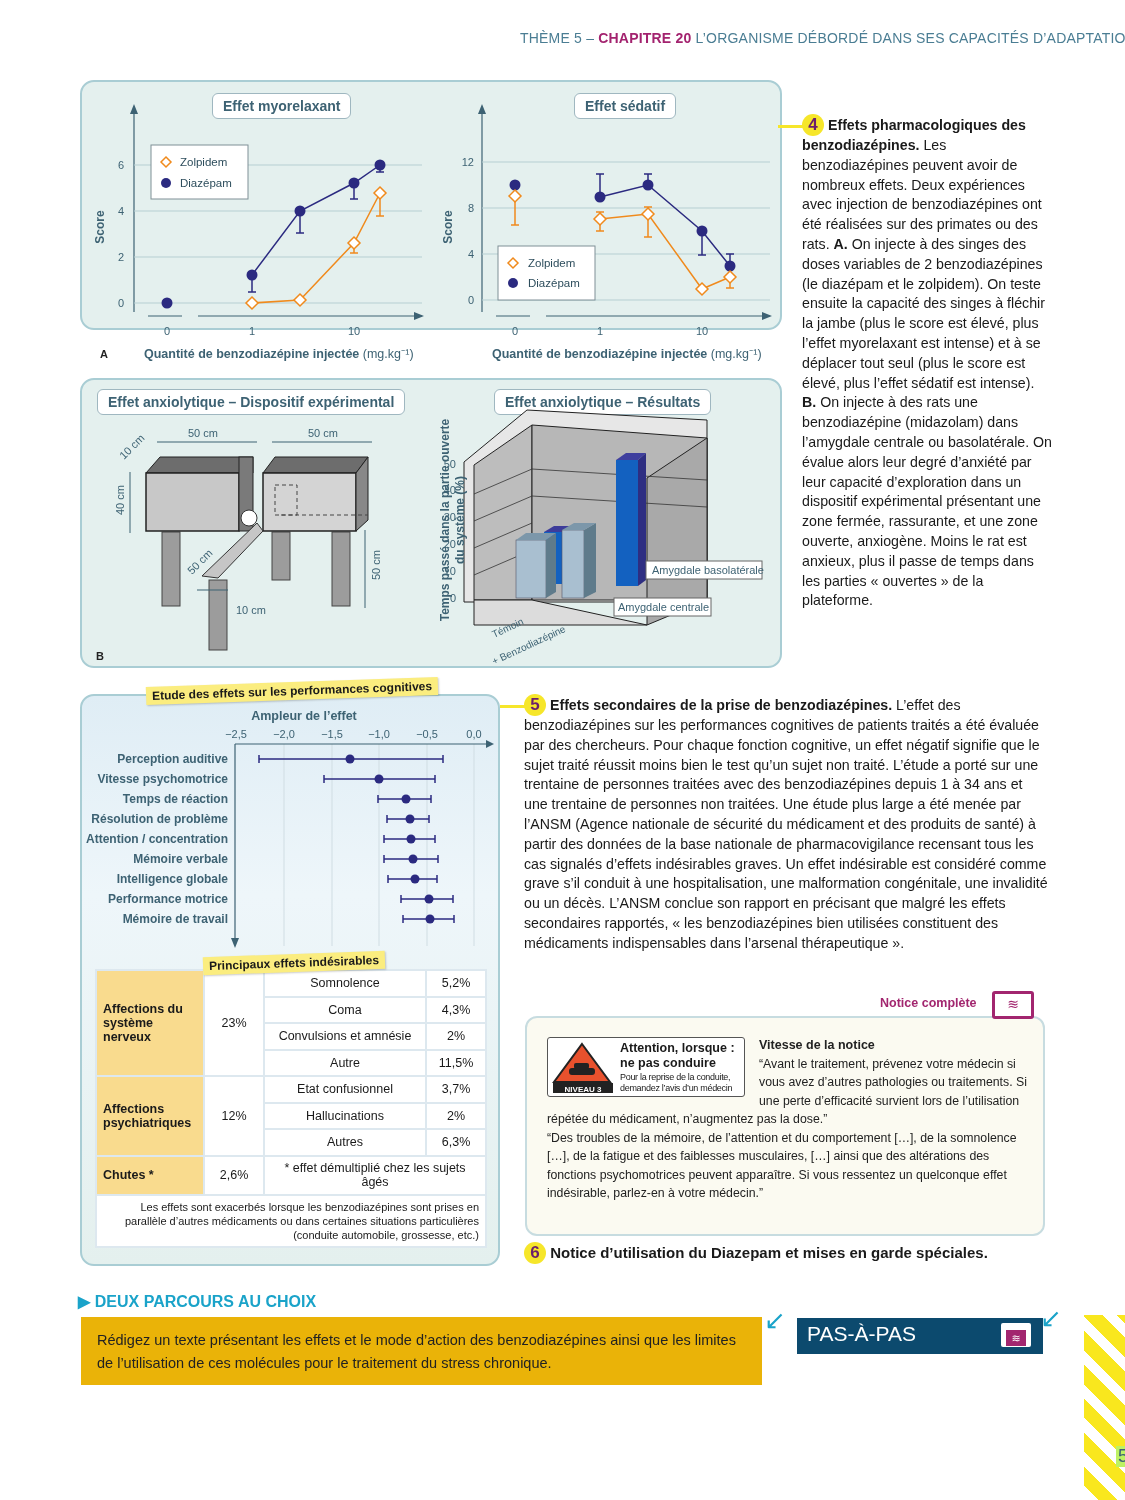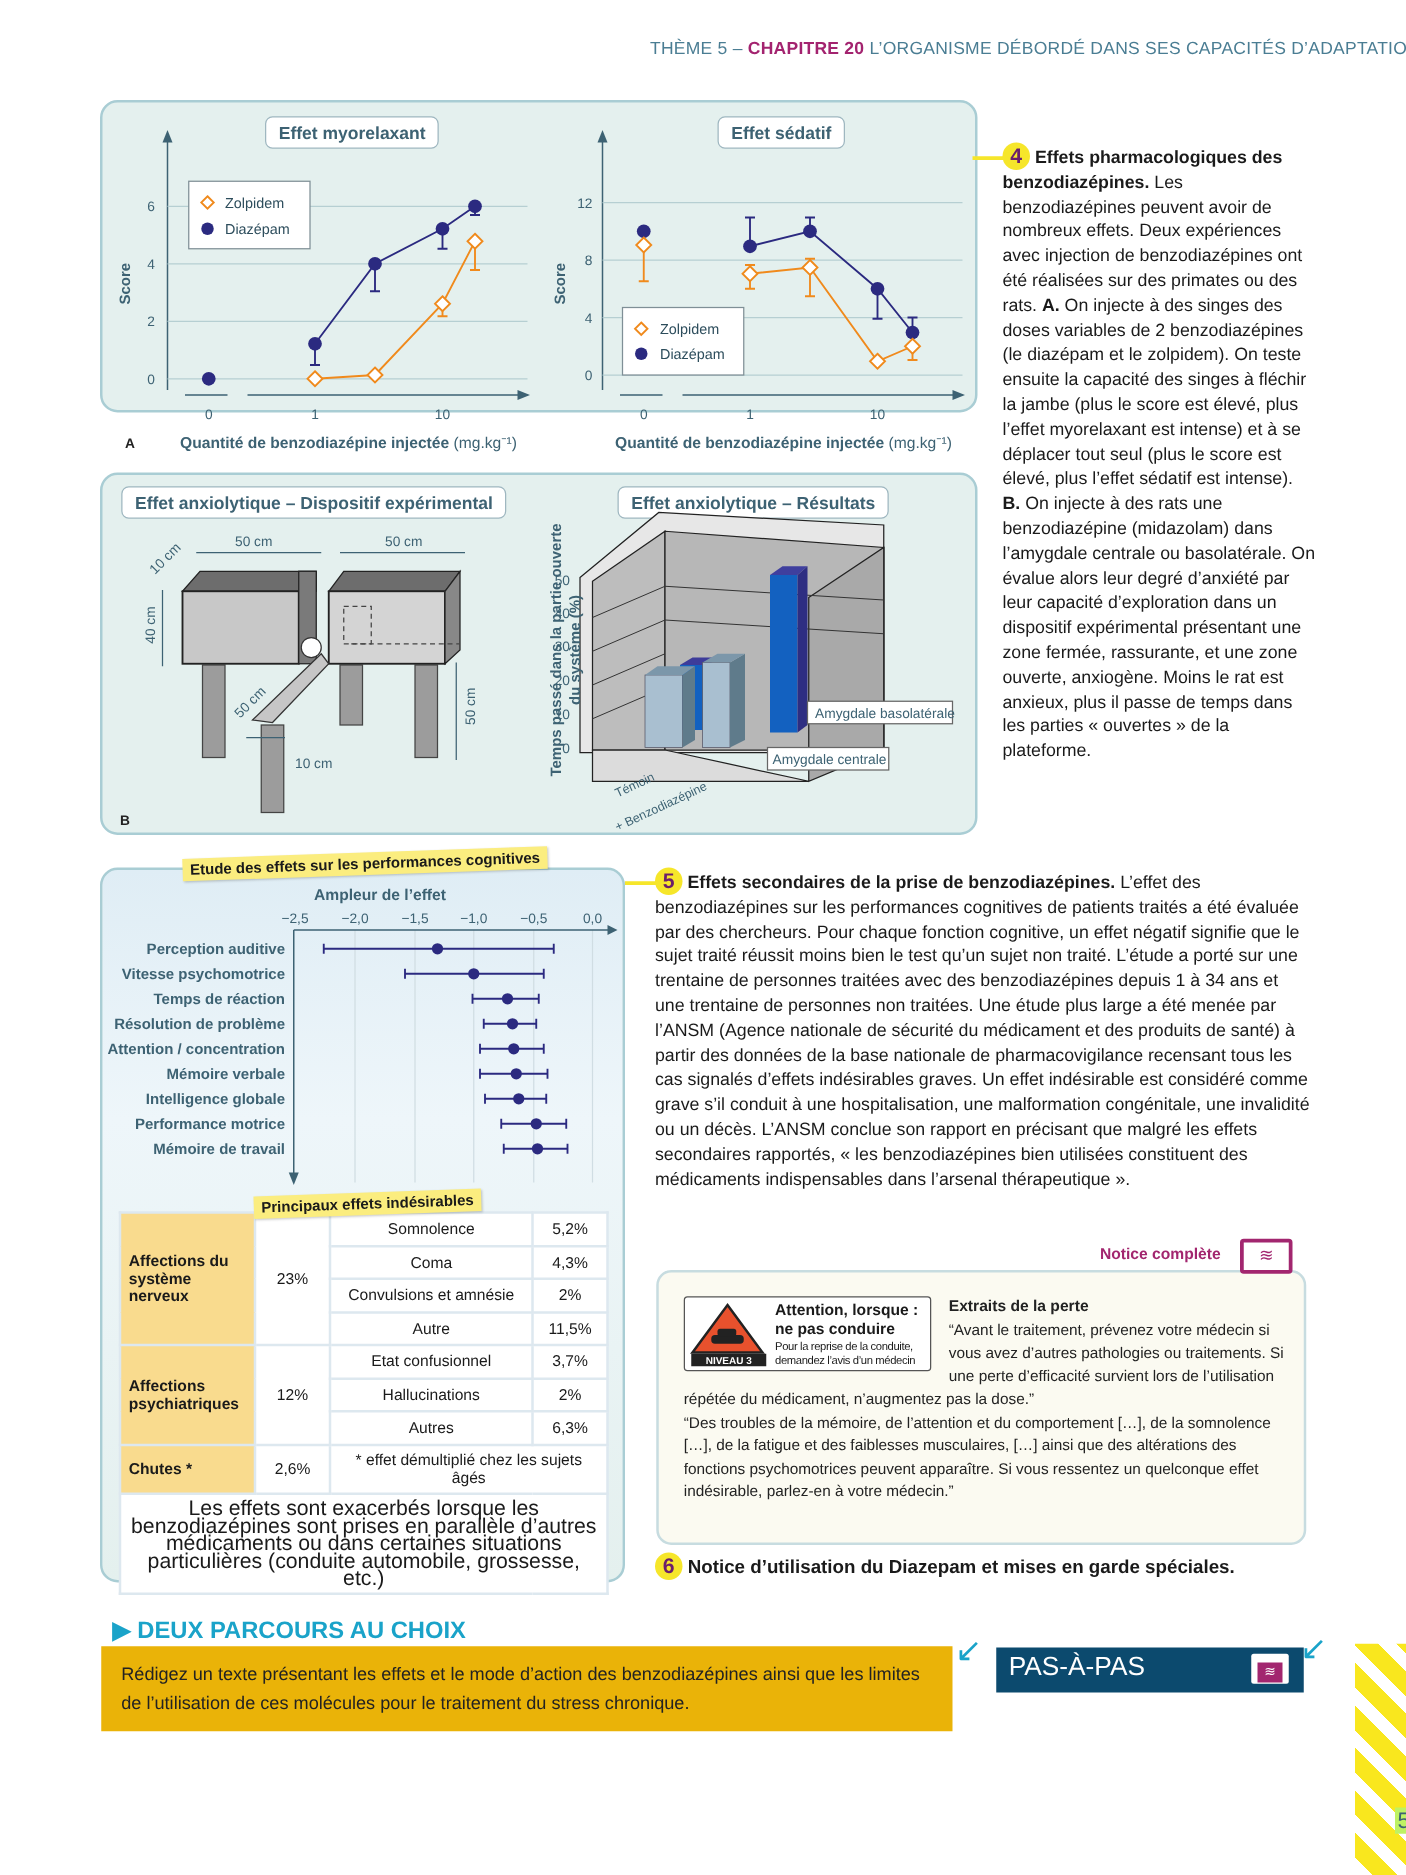--- a/index.html
+++ b/index.html
@@ -8,21 +8,21 @@
 .header{left:520px;top:30px;font-size:14px;color:#4a7d93;letter-spacing:0.2px;white-space:nowrap}
 .header b{color:#a3236f}
 .panel{background:#e4f0ee;border:2px solid #a9cdd4;border-radius:14px}
 .ptitle{background:#fff;border:1.5px solid #9fb7c0;border-radius:6px;color:#3d6273;font-weight:bold;font-size:14px;padding:4px 10px;white-space:nowrap}
 .para{font-size:14.2px;line-height:19.8px;color:#1a1a1a}
 .num{display:inline-block;width:22px;height:22px;border-radius:50%;background:#f6e62a;color:#6b1e6b;font-weight:bold;font-size:17px;text-align:center;line-height:22px}
 .numline{height:3px;background:#f6e62a}
 table.fx{border-collapse:collapse;font-size:12.5px}
 table.fx td{border:2px solid #dde8ef;padding:0 6px;height:26.5px;text-align:center;background:#fff}
 table.fx td.cat{background:#f9db8e;text-align:left;font-weight:bold;width:108px}
-table.fx td.note{font-size:17px;text-align:center;line-height:14px;padding:4px 6px}
+table.fx td.note{font-size:11px;text-align:right;line-height:14px;padding:4px 6px}
 .tag{background:#fbed7f;font-weight:bold;font-size:12px;padding:2px 6px;box-shadow:1px 1px 2px rgba(0,0,0,.2)}
 .notice{background:#fbfaf1;border:2px solid #c7dce0;border-radius:12px}
 .tc-head{background:#a2266f;color:#f6e62a;font-size:21px;padding:3px 16px}
 .tc-body{background:#eab308;font-size:14.5px;line-height:23px;padding:12px 16px;color:#222}
 .pap{background:#0c4a6e;color:#fff;font-size:21px;padding:4px 10px}
 svg text{font-family:"Liberation Sans",sans-serif}
 </style>
 </head>
 <body>
 
@@ -429,32 +429,32 @@
       <div>Attention, lorsque :</div>
         <div>ne pas conduire</div>
     </div>
     <div class="abs" style="left:72px;top:34px;font-size:9px;line-height:11px;letter-spacing:-0.3px">
       <div>Pour la reprise de la conduite,</div>
         <div>demandez l’avis d’un médecin</div>
     </div>
   </div>
   <div class="abs" style="left:20px;top:18px;width:480px;font-size:12.3px;line-height:18.5px;color:#222">
     <div style="float:left;width:212px;height:66px"></div>
-    <div style="font-weight:bold;font-size:12.5px">Extraits de la perte</div>
+    <div style="font-weight:bold;font-size:12.5px">Vitesse de la notice</div>
     <div>“Avant le traitement, prévenez votre médecin si vous avez d’autres pathologies ou traitements. Si une perte d’efficacité survient lors de l’utilisation répétée du médicament, n’augmentez pas la dose.”</div>
     <div>“Des troubles de la mémoire, de l’attention et du comportement […], de la somnolence […], de la fatigue et des faiblesses musculaires, […] ainsi que des altérations des fonctions psychomotrices peuvent apparaître. Si vous ressentez un quelconque effet indésirable, parlez-en à votre médecin.”</div>
   </div>
 </div>
 
 <div class="abs" style="left:524px;top:1242px;font-size:15px;font-weight:bold">
   <span class="num">6</span>
   <span>Notice d’utilisation du Diazepam et mises en garde spéciales.</span>
 </div>
 
-<div class="abs" style="left:90px;top:1292px;font-size:19px;font-weight:bold;color:#1aa3c9">▶ <span>DEUX PARCOURS AU CHOIX</span></div>
+<div class="abs" style="left:78px;top:1292px;font-size:16px;font-weight:bold;color:#1aa3c9">▶ <span>DEUX PARCOURS AU CHOIX</span></div>
 <div class="abs" style="left:81px;top:1317px;width:681px">
   <div class="tc-body" style="height:68px">Rédigez un texte présentant les effets et le mode d’action des benzodiazépines ainsi que les limites de l’utilisation de ces molécules pour le traitement du stress chronique.</div>
 </div>
 <div class="abs" style="left:764px;top:1305px;font-size:26px;color:#1aa3c9">↙</div>
 <div class="abs pap" style="left:797px;top:1318px;width:246px;height:36px">
   <span>PAS-À-PAS</span>
   <span class="abs" style="right:12px;top:5px;width:30px;height:24px;background:#fff;border-radius:2px;text-align:center"><span style="display:inline-block;width:20px;height:16px;margin-top:3px;background:#a2266f;color:#fff;font-size:11px;line-height:16px">≋</span></span>
 </div>
 <div class="abs" style="left:1040px;top:1303px;font-size:26px;color:#1aa3c9">↙</div>
 

